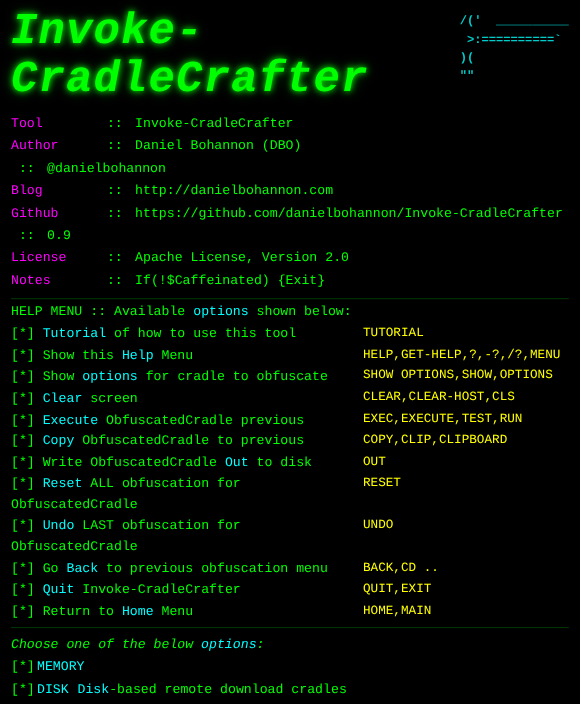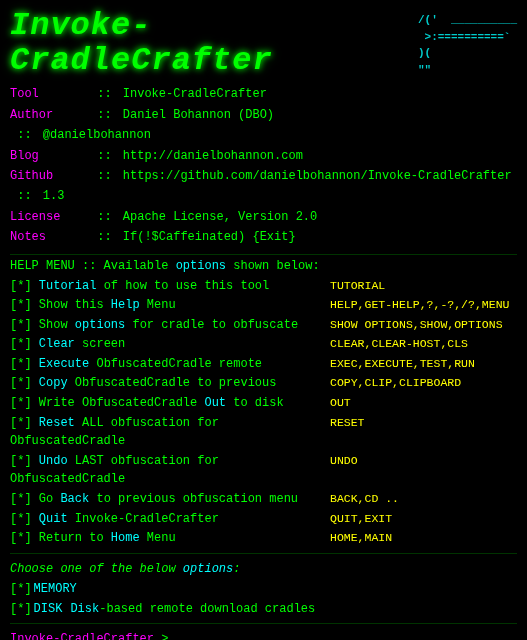--- a/index.html
+++ b/index.html
@@ -114,21 +114,21 @@
     }
 
     
     .logo-block {
       flex: 1;
     }
 
     
     .big-title-line1, .big-title-line2 {
       display: block;
-      font-size: 32px;
+      font-size: 40px;
       font-weight: 900;
       color: #00ff00;
       text-shadow: 0 0 6px #00ff00, 0 0 12px #006600;
       font-style: italic;
       letter-spacing: 1px;
       line-height: 1.1;
       font-family: 'Courier New', Courier, monospace;
     }
   </style>
 </head>
@@ -167,21 +167,21 @@
       <span class="info-sep">&nbsp;::&nbsp;</span>
       <span class="info-value">http://danielbohannon.com</span>
     </div>
     <div class="info-row">
       <span class="info-label">Github</span>
       <span class="info-sep">&nbsp;::&nbsp;</span>
       <span class="info-value">https://github.com/danielbohannon/Invoke-CradleCrafter</span>
     </div>
     <div class="info-row">
       <span class="info-sep">&nbsp;::&nbsp;</span>
-      <span class="info-value">1.3</span>
+      <span class="info-value">0.9</span>
     </div>
     <div class="info-row">
       <span class="info-label">License</span>
       <span class="info-sep">&nbsp;::&nbsp;</span>
       <span class="info-value">Apache License, Version 2.0</span>
     </div>
     <div class="info-row">
       <span class="info-label">Notes</span>
       <span class="info-sep">&nbsp;::&nbsp;</span>
       <span class="info-value">If(!$Caffeinated) {Exit}</span>
@@ -232,21 +232,21 @@
           <span class="menu-highlight"> Clear</span>
           <span> screen</span>
         </td>
         <td class="menu-right">CLEAR,CLEAR-HOST,CLS</td>
       </tr>
 
       <tr>
         <td class="menu-left">
           <span class="bracket">[*]</span>
           <span class="menu-highlight"> Execute</span>
-          <span> ObfuscatedCradle remote</span>
+          <span> ObfuscatedCradle previous</span>
         </td>
         <td class="menu-right">EXEC,EXECUTE,TEST,RUN</td>
       </tr>
 
       <tr>
         <td class="menu-left">
           <span class="bracket">[*]</span>
           <span class="menu-highlight"> Copy</span>
           <span> ObfuscatedCradle to previous</span>
         </td>

